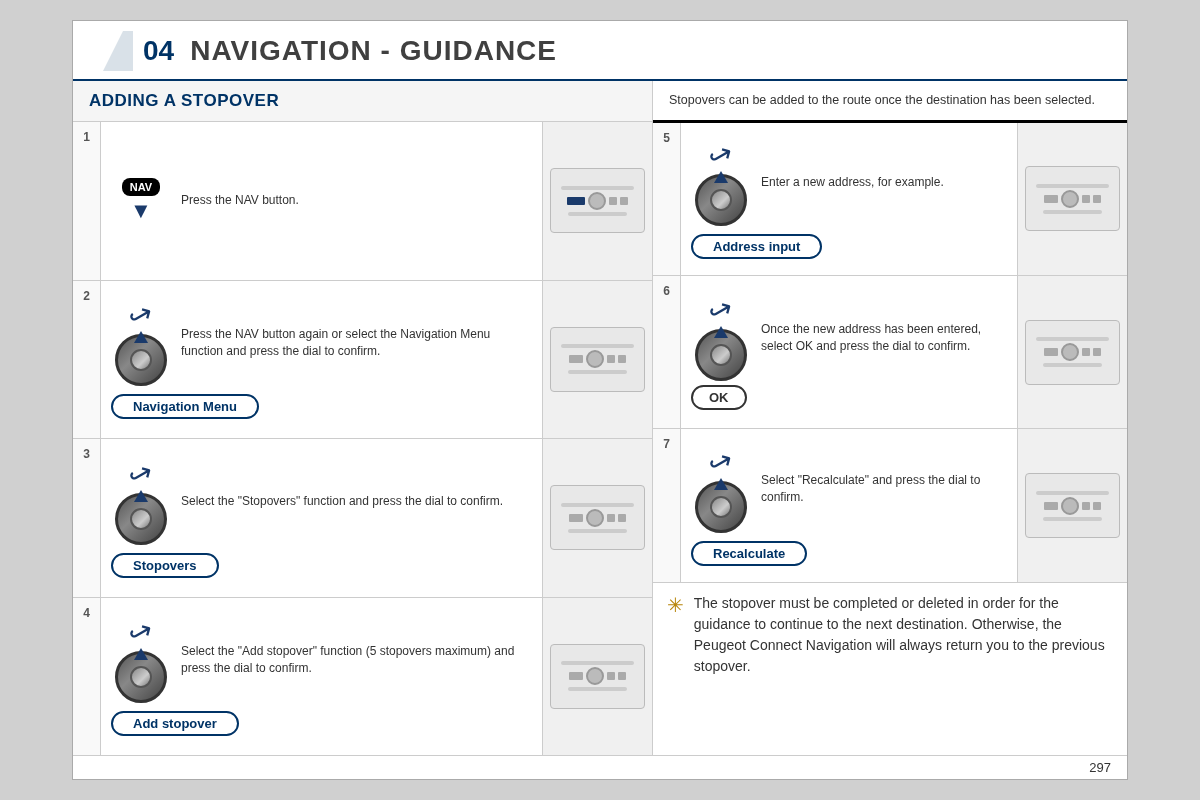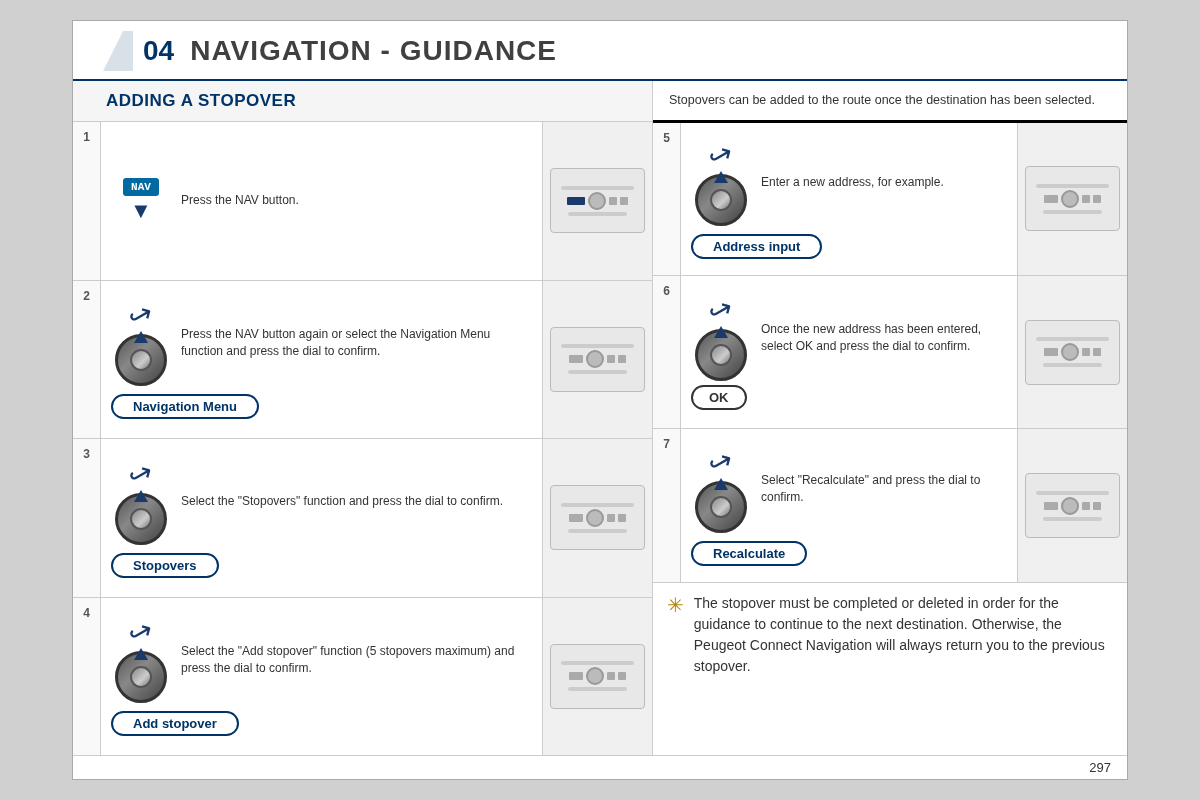--- a/index.html
+++ b/index.html
@@ -62,21 +62,21 @@
       flex-direction: column;
     }
     
     .right-panel {
       flex: 1;
       display: flex;
       flex-direction: column;
     }
     
     .section-title-row {
-      padding: 10px 33px;
+      padding: 10px 16px;
       border-bottom: 1px solid #ccc;
       background: #f5f5f5;
       display: flex;
       align-items: center;
     }
     .section-title {
       font-size: 17px;
       font-weight: 900;
       color: #003366;
       letter-spacing: 0.5px;
@@ -156,28 +156,27 @@
       background: #f0f0f0;
     }
     
     .nav-icon {
       display: flex;
       flex-direction: column;
       align-items: center;
       justify-content: center;
     }
     .nav-btn {
-      background: #0369a1;
+      background: #000000;
       color: #fff;
       font-size: 11px;
       font-weight: bold;
       padding: 3px 8px;
-      border-radius: 3px;
+      border-radius: 8px;
       margin-bottom: 2px;
-      font-family: Liberation Mono, monospace;
     }
     .nav-arrow {
       color: #1a3a6b;
       font-size: 22px;
     }
     
     .dial-icon {
       width: 52px;
       height: 52px;
       border-radius: 50%;

